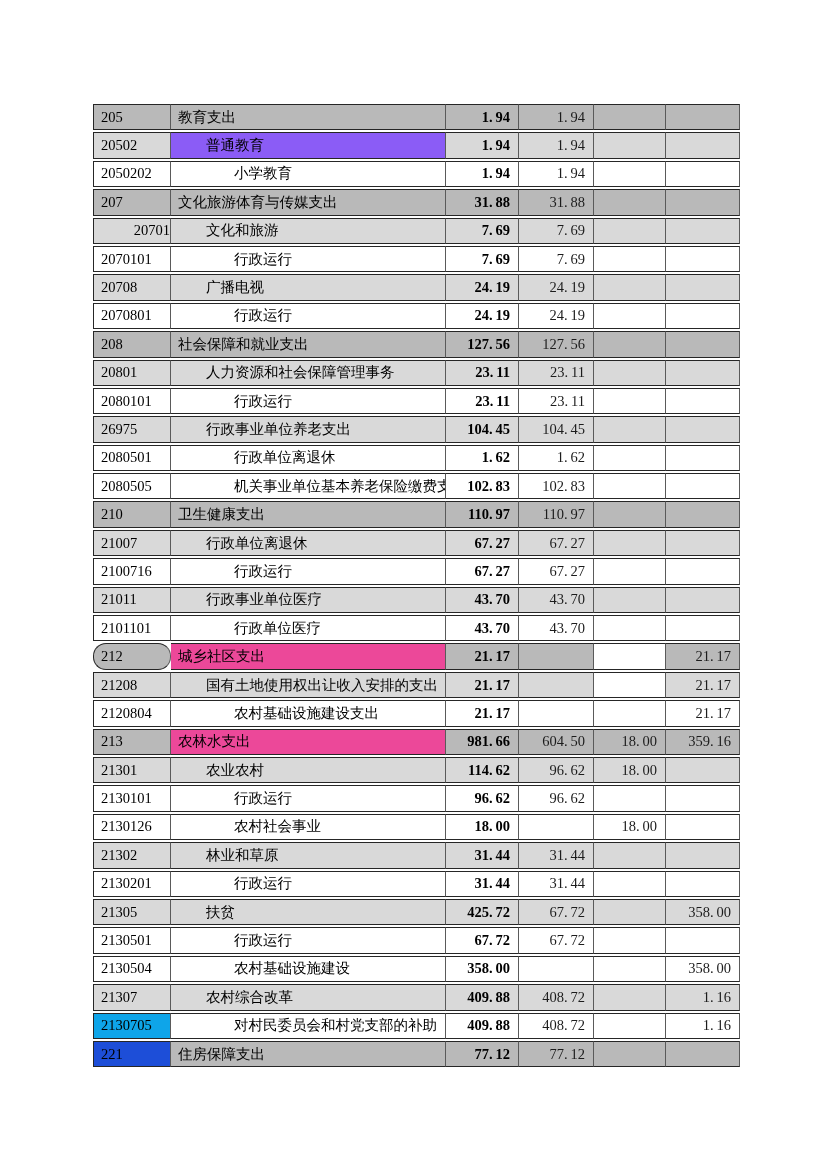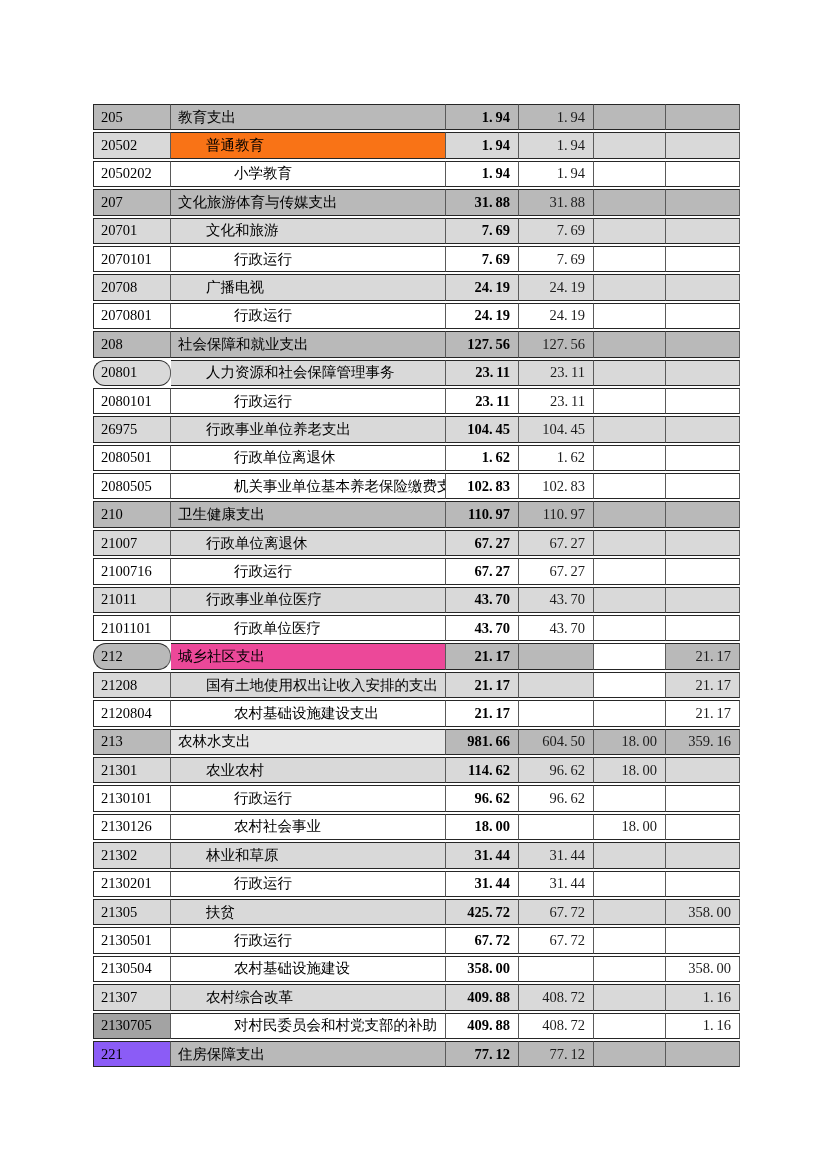--- a/index.html
+++ b/index.html
@@ -56,21 +56,21 @@
         <tr class="lvl1">
     <td class="code" style="background: rgb(185, 185, 185);">205</td>
     <td class="name" style="background: rgb(185, 185, 185);">教育支出</td>
     <td class="amt amt1" style="background: rgb(185, 185, 185);">1. 94</td>
     <td class="amt amt2" style="background: rgb(185, 185, 185);">1. 94</td>
     <td class="amt amt3" style="background: rgb(185, 185, 185);"></td>
     <td class="amt amt4" style="background: rgb(185, 185, 185);"></td>
   </tr>
         <tr class="lvl2">
     <td class="code" style="background: rgb(217, 217, 217);">20502</td>
-    <td class="name" style="background: #f97316;">普通教育</td>
+    <td class="name" style="background: #8b5cf6;">普通教育</td>
     <td class="amt amt1" style="background: rgb(217, 217, 217);">1. 94</td>
     <td class="amt amt2" style="background: rgb(217, 217, 217);">1. 94</td>
     <td class="amt amt3" style="background: rgb(217, 217, 217);"></td>
     <td class="amt amt4" style="background: rgb(217, 217, 217);"></td>
   </tr>
         <tr class="lvl3">
     <td class="code" style="background: rgb(255, 255, 255);">2050202</td>
     <td class="name" style="background: rgb(255, 255, 255);">小学教育</td>
     <td class="amt amt1" style="background: rgb(255, 255, 255);">1. 94</td>
     <td class="amt amt2" style="background: rgb(255, 255, 255);">1. 94</td>
@@ -79,21 +79,21 @@
   </tr>
         <tr class="lvl1">
     <td class="code" style="background: rgb(185, 185, 185);">207</td>
     <td class="name" style="background: rgb(185, 185, 185);">文化旅游体育与传媒支出</td>
     <td class="amt amt1" style="background: rgb(185, 185, 185);">31. 88</td>
     <td class="amt amt2" style="background: rgb(185, 185, 185);">31. 88</td>
     <td class="amt amt3" style="background: rgb(185, 185, 185);"></td>
     <td class="amt amt4" style="background: rgb(185, 185, 185);"></td>
   </tr>
         <tr class="lvl2">
-    <td class="code" style="background: rgb(217, 217, 217);">20701</td>
+    <td class="code" style="background: rgb(217, 217, 217); text-align: right;">20701</td>
     <td class="name" style="background: rgb(217, 217, 217);">文化和旅游</td>
     <td class="amt amt1" style="background: rgb(217, 217, 217);">7. 69</td>
     <td class="amt amt2" style="background: rgb(217, 217, 217);">7. 69</td>
     <td class="amt amt3" style="background: rgb(217, 217, 217);"></td>
     <td class="amt amt4" style="background: rgb(217, 217, 217);"></td>
   </tr>
         <tr class="lvl3">
     <td class="code" style="background: rgb(255, 255, 255);">2070101</td>
     <td class="name" style="background: rgb(255, 255, 255);">行政运行</td>
     <td class="amt amt1" style="background: rgb(255, 255, 255);">7. 69</td>
@@ -119,21 +119,21 @@
   </tr>
         <tr class="lvl1">
     <td class="code" style="background: rgb(185, 185, 185);">208</td>
     <td class="name" style="background: rgb(185, 185, 185);">社会保障和就业支出</td>
     <td class="amt amt1" style="background: rgb(185, 185, 185);">127. 56</td>
     <td class="amt amt2" style="background: rgb(185, 185, 185);">127. 56</td>
     <td class="amt amt3" style="background: rgb(185, 185, 185);"></td>
     <td class="amt amt4" style="background: rgb(185, 185, 185);"></td>
   </tr>
         <tr class="lvl2">
-    <td class="code" style="background: rgb(217, 217, 217); border-radius: 12px;">20801</td>
+    <td class="code" style="background: rgb(217, 217, 217);">20801</td>
     <td class="name" style="background: rgb(217, 217, 217);">人力资源和社会保障管理事务</td>
     <td class="amt amt1" style="background: rgb(217, 217, 217);">23. 11</td>
     <td class="amt amt2" style="background: rgb(217, 217, 217);">23. 11</td>
     <td class="amt amt3" style="background: rgb(217, 217, 217);"></td>
     <td class="amt amt4" style="background: rgb(217, 217, 217);"></td>
   </tr>
         <tr class="lvl3">
     <td class="code" style="background: rgb(255, 255, 255);">2080101</td>
     <td class="name" style="background: rgb(255, 255, 255);">行政运行</td>
     <td class="amt amt1" style="background: rgb(255, 255, 255);">23. 11</td>
@@ -224,21 +224,21 @@
         <tr class="lvl3">
     <td class="code" style="background: rgb(255, 255, 255);">2120804</td>
     <td class="name" style="background: rgb(255, 255, 255);">农村基础设施建设支出</td>
     <td class="amt amt1" style="background: rgb(255, 255, 255);">21. 17</td>
     <td class="amt amt2" style="background: rgb(255, 255, 255);"></td>
     <td class="amt amt3" style="background: rgb(255, 255, 255);"></td>
     <td class="amt amt4" style="background: rgb(255, 255, 255);">21. 17</td>
   </tr>
         <tr class="lvl1">
     <td class="code" style="background: rgb(185, 185, 185);">213</td>
-    <td class="name" style="background: #e5e5e5;">农林水支出</td>
+    <td class="name" style="background: #ec4899;">农林水支出</td>
     <td class="amt amt1" style="background: rgb(185, 185, 185);">981. 66</td>
     <td class="amt amt2" style="background: rgb(185, 185, 185);">604. 50</td>
     <td class="amt amt3" style="background: rgb(185, 185, 185);">18. 00</td>
     <td class="amt amt4" style="background: rgb(185, 185, 185);">359. 16</td>
   </tr>
         <tr class="lvl2">
     <td class="code" style="background: rgb(217, 217, 217);">21301</td>
     <td class="name" style="background: rgb(217, 217, 217);">农业农村</td>
     <td class="amt amt1" style="background: rgb(217, 217, 217);">114. 62</td>
     <td class="amt amt2" style="background: rgb(217, 217, 217);">96. 62</td>
@@ -303,29 +303,29 @@
   </tr>
         <tr class="lvl2">
     <td class="code" style="background: rgb(217, 217, 217); margin-top: 41px;">21307</td>
     <td class="name" style="background: rgb(217, 217, 217);">农村综合改革</td>
     <td class="amt amt1" style="background: rgb(217, 217, 217);">409. 88</td>
     <td class="amt amt2" style="background: rgb(217, 217, 217);">408. 72</td>
     <td class="amt amt3" style="background: rgb(217, 217, 217);"></td>
     <td class="amt amt4" style="background: rgb(217, 217, 217);">1. 16</td>
   </tr>
         <tr class="lvl3">
-    <td class="code" style="background: #a3a3a3;">2130705</td>
+    <td class="code" style="background: #0ea5e9;">2130705</td>
     <td class="name" style="background: rgb(255, 255, 255);">对村民委员会和村党支部的补助</td>
     <td class="amt amt1" style="background: rgb(255, 255, 255);">409. 88</td>
     <td class="amt amt2" style="background: rgb(255, 255, 255);">408. 72</td>
     <td class="amt amt3" style="background: rgb(255, 255, 255);"></td>
     <td class="amt amt4" style="background: rgb(255, 255, 255);">1. 16</td>
   </tr>
         <tr class="lvl1">
-    <td class="code" style="background: #8b5cf6; margin-left: 28px;">221</td>
+    <td class="code" style="background: #1d4ed8; margin-left: 28px;">221</td>
     <td class="name" style="background: rgb(185, 185, 185);">住房保障支出</td>
     <td class="amt amt1" style="background: rgb(185, 185, 185);">77. 12</td>
     <td class="amt amt2" style="background: rgb(185, 185, 185);">77. 12</td>
     <td class="amt amt3" style="background: rgb(185, 185, 185);"></td>
     <td class="amt amt4" style="background: rgb(185, 185, 185);"></td>
   </tr>
       </tbody>
   </table>
 </div>
 

